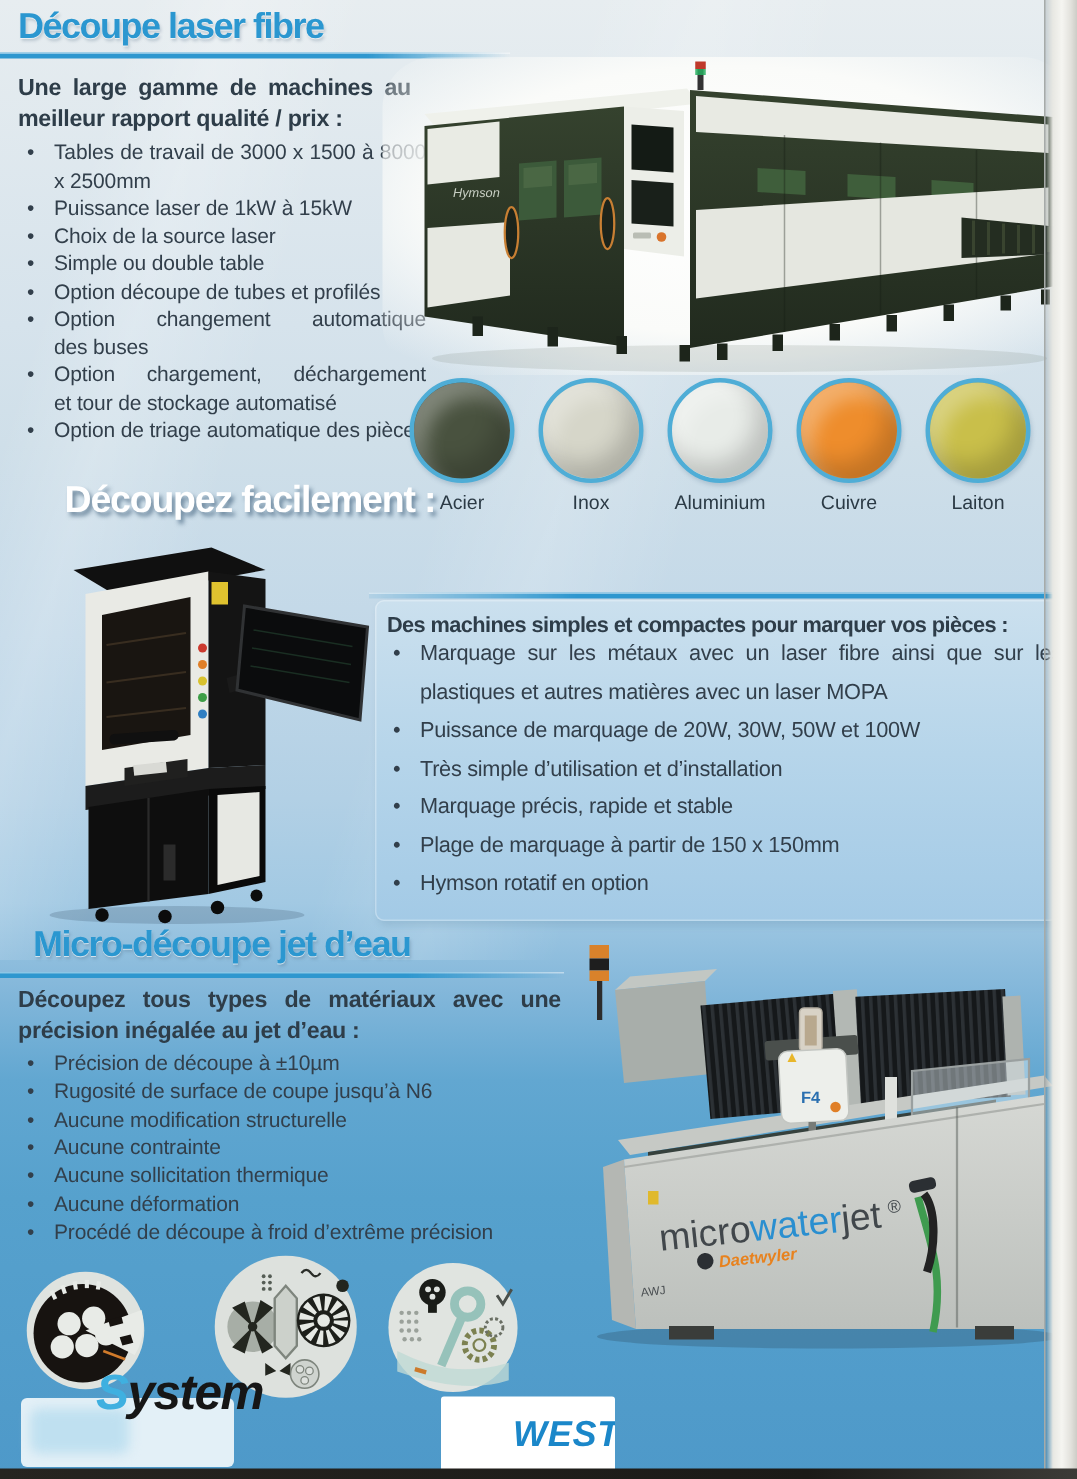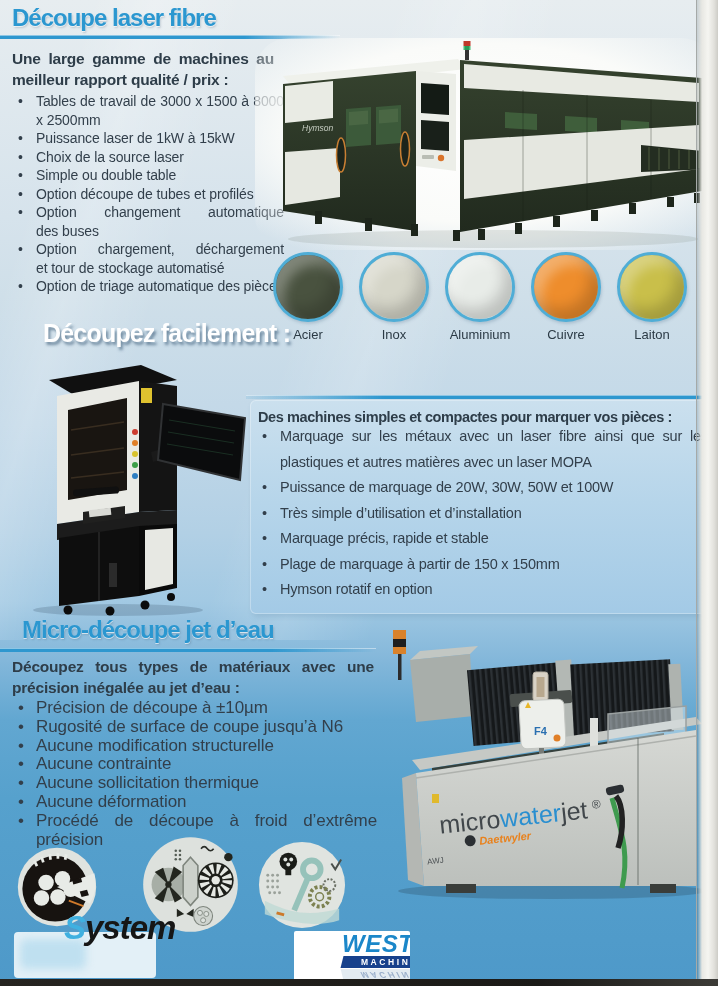--- a/index.html
+++ b/index.html
@@ -29,21 +29,21 @@
   .rule-fade-r { background:linear-gradient(90deg,#2e97cf 0%, #2e97cf 72%, rgba(46,151,207,0) 100%); }
   .rule-fade-l { background:linear-gradient(90deg, rgba(46,151,207,.12) 0%, #2e97cf 30%, #2e97cf 100%); }
 
   .lead { position:absolute; font-weight:bold; color:#2e3d49; font-size:15.5px; line-height:21px;
     letter-spacing:-.2px; text-align:justify; }
   .bullets { position:absolute; margin:0; padding:0; list-style:none; color:#323f4b; }
   .bullets li { position:relative; padding-left:24px; text-align:justify; }
   .bullets li::before { content:"\2022"; position:absolute; left:6px; }
   .list-fibre { font-size:14px; line-height:18.5px; letter-spacing:-.1px; }
   .list-marquage { font-size:14.5px; line-height:25.5px; letter-spacing:-.2px; }
-  .list-jet { font-size:17px; line-height:18.8px; letter-spacing:-.1px; }
+  .list-jet { font-size:14px; line-height:18.8px; letter-spacing:-.1px; }
 
   .cta { position:absolute; font-weight:bold; font-size:25px; letter-spacing:-.8px; color:#ffffff;
     text-shadow:2px 3px 3px rgba(35,70,100,.55); white-space:nowrap;margin-left:16px; }
 
   .materials { position:absolute; left:265px; top:252px; display:flex; }
   .mat { width:86px; display:flex; flex-direction:column; align-items:center; }
   .mat-circle { width:70px; height:70px; border-radius:50%; border:3px solid #4fadd6;
     box-shadow: inset -8px -10px 14px rgba(0,0,0,.18), inset 8px 10px 12px rgba(255,255,255,.30),
       1px 2px 3px rgba(80,110,140,.25); }
   .mat-label { margin-top:5px; font-size:13px; color:#2b3a45; }
@@ -60,21 +60,21 @@
   
   .system-smudge { position:absolute; left:14px; top:932px; width:142px; height:46px; border-radius:4px;
     background:rgba(240,247,251,.92); }
   .system-smudge .patch { position:absolute; left:6px; top:7px; width:66px; height:30px;
     background:#bfe0f0; filter:blur(4px); border-radius:6px; }
   .system-text { position:absolute; left:64px; top:909px; font-style:italic; font-weight:bold;
     font-size:33px; letter-spacing:-1px; color:#161616; white-space:nowrap; }
   .system-text .sys-s { color:#3fb0e0; }
 
   .west-box { position:absolute; left:294px; top:931px; width:116px; height:51px; background:#ffffff;
-    border-radius:2px; display:flex; flex-direction:column; align-items:flex-start; overflow:hidden;padding-left:48px; }
+    border-radius:2px; display:flex; flex-direction:row; align-items:center; overflow:hidden;padding-left:48px; }
   .west-word { font-weight:bold; font-style:italic; font-size:24px; letter-spacing:.5px; color:#1b87c9;
     line-height:24px; margin-top:1px; }
   .west-banner { width:104px; height:12px; background:#17418c; transform:skewX(-14deg);
     display:flex; align-items:center; justify-content:center; }
   .west-banner span { font-size:8.5px; font-weight:bold; letter-spacing:2.6px; color:#ffffff;
     transform:skewX(14deg); line-height:8.5px; }
   .west-reflect { margin-top:1px; width:104px; height:11px; background:#ccdbe6; transform:skewX(14deg) scaleY(-1);
     opacity:.55; display:flex; align-items:center; justify-content:center; }
   .west-reflect span { font-size:8.5px; font-weight:bold; letter-spacing:2.6px; color:#4a6fa0;
     transform:skewX(-14deg); line-height:8.5px; }

